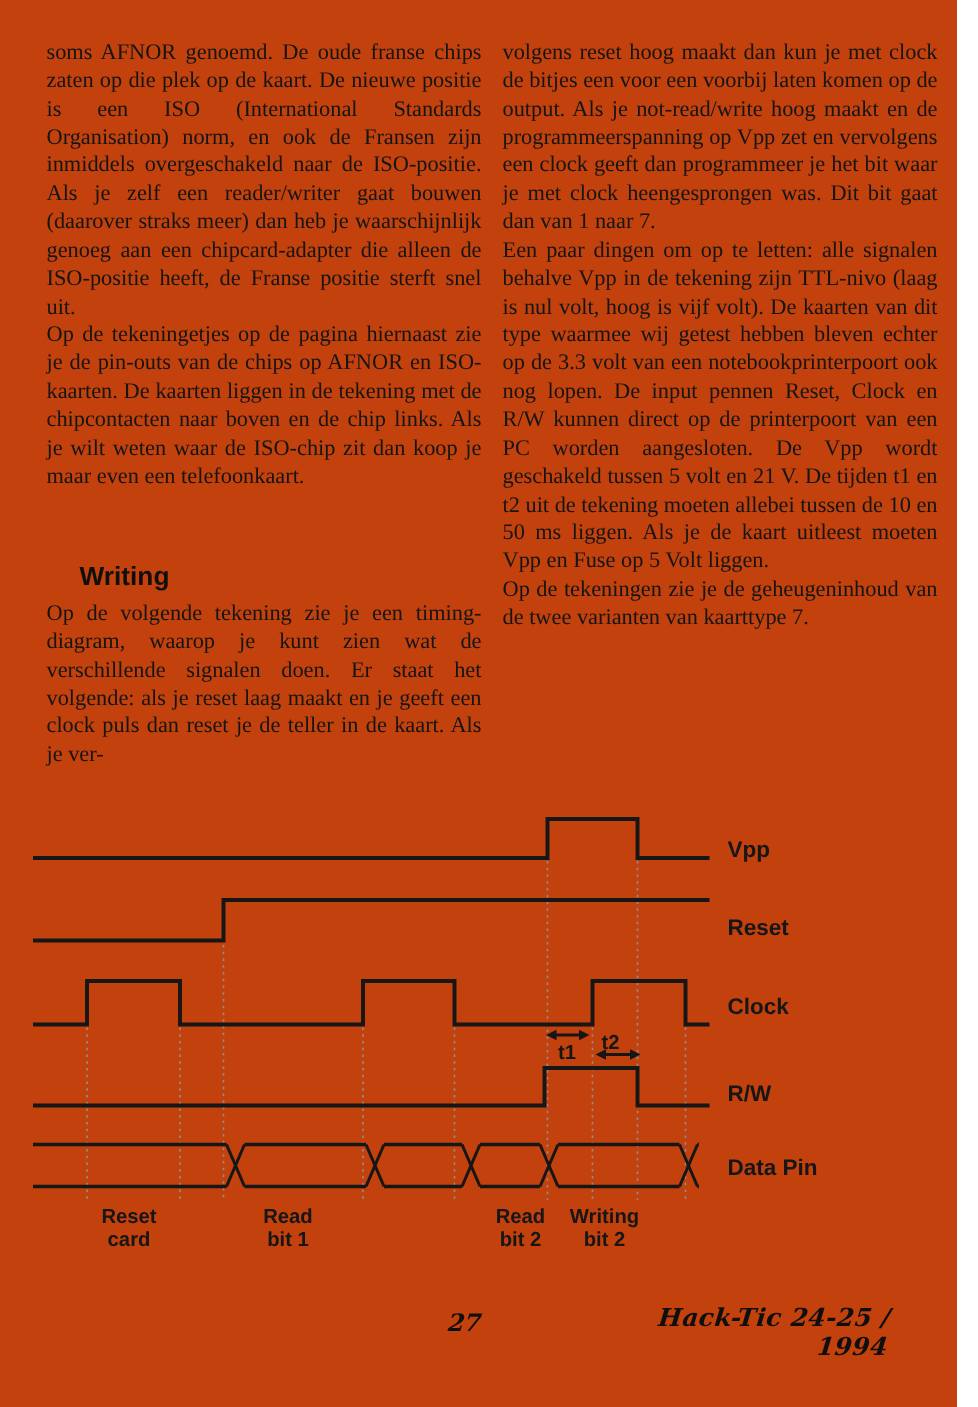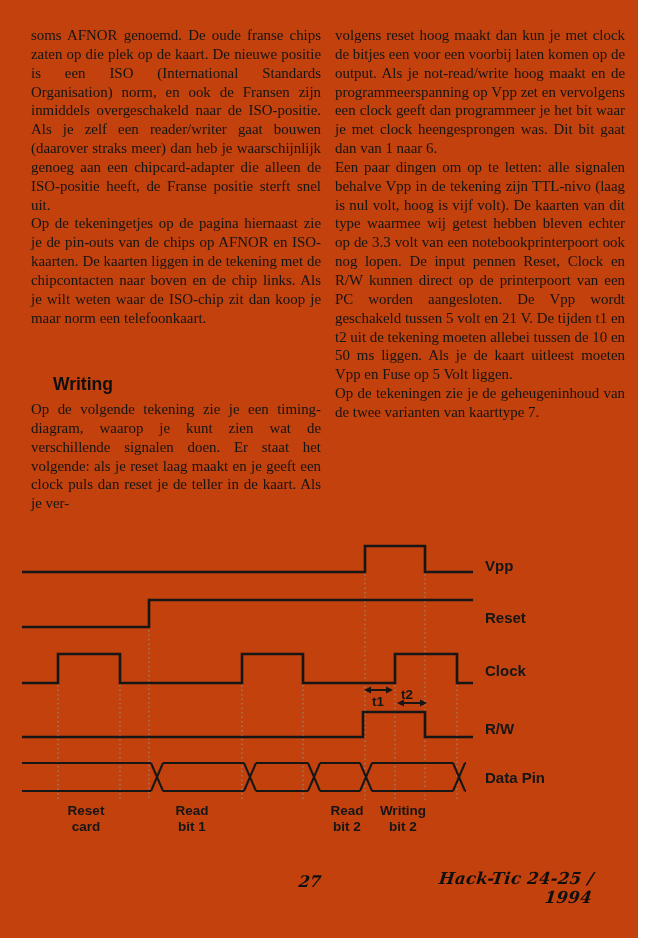--- a/index.html
+++ b/index.html
@@ -29,31 +29,31 @@
     letter-spacing:0.3px; transform:skewX(-6deg); color:#0f0f0f;
   }
 </style>
 </head>
 <body>
 
 <div id="page">
 
   <div class="col" id="block-left-1">
     <p>soms AFNOR genoemd. De oude franse chips zaten op die plek op de kaart. De nieuwe positie is een ISO (International Standards Organisation) norm, en ook de Fransen zijn inmiddels overgeschakeld naar de ISO-positie. Als je zelf een reader/writer gaat bouwen (daarover straks meer) dan heb je waarschijnlijk genoeg aan een chipcard-adapter die alleen de ISO-positie heeft, de Franse positie sterft snel uit.</p>
-    <p>Op de tekeningetjes op de pagina hiernaast zie je de pin-outs van de chips op AFNOR en ISO-kaarten. De kaarten liggen in de tekening met de chipcontacten naar boven en de chip links. Als je wilt weten waar de ISO-chip zit dan koop je maar norm een telefoonkaart.</p>
+    <p>Op de tekeningetjes op de pagina hiernaast zie je de pin-outs van de chips op AFNOR en ISO-kaarten. De kaarten liggen in de tekening met de chipcontacten naar boven en de chip links. Als je wilt weten waar de ISO-chip zit dan koop je maar even een telefoonkaart.</p>
   </div>
 
   <h2 id="heading-werking">Writing</h2>
 
   <div class="col" id="block-left-2">
     <p>Op de volgende tekening zie je een timing-diagram, waarop je kunt zien wat de verschillende signalen doen. Er staat het volgende: als je reset laag maakt en je geeft een clock puls dan reset je de teller in de kaart. Als je ver-</p>
   </div>
 
   <div class="col" id="block-right">
-    <p>volgens reset hoog maakt dan kun je met clock de bitjes een voor een voorbij laten komen op de output. Als je not-read/write hoog maakt en de programmeerspanning op Vpp zet en vervolgens een clock geeft dan programmeer je het bit waar je met clock heengesprongen was. Dit bit gaat dan van 1 naar 6.</p>
+    <p>volgens reset hoog maakt dan kun je met clock de bitjes een voor een voorbij laten komen op de output. Als je not-read/write hoog maakt en de programmeerspanning op Vpp zet en vervolgens een clock geeft dan programmeer je het bit waar je met clock heengesprongen was. Dit bit gaat dan van 1 naar 7.</p>
     <p>Een paar dingen om op te letten: alle signalen behalve Vpp in de tekening zijn TTL-nivo (laag is nul volt, hoog is vijf volt). De kaarten van dit type waarmee wij getest hebben bleven echter op de 3.3 volt van een notebookprinterpoort ook nog lopen. De input pennen Reset, Clock en R/W kunnen direct op de printerpoort van een PC worden aangesloten. De Vpp wordt geschakeld tussen 5 volt en 21 V. De tijden t1 en t2 uit de tekening moeten allebei tussen de 10 en 50 ms liggen. Als je de kaart uitleest moeten Vpp en Fuse op 5 Volt liggen.</p>
     <p>Op de tekeningen zie je de geheugeninhoud van de twee varianten van kaarttype 7.</p>
   </div>
 
   <svg id="timing-svg" viewBox="0 0 652 938">
       <line x1="58" y1="685" x2="58" y2="800" stroke="#8f8f8f" stroke-width="1.1" stroke-dasharray="1.6 2.9"></line>
       <line x1="120" y1="685" x2="120" y2="800" stroke="#8f8f8f" stroke-width="1.1" stroke-dasharray="1.6 2.9"></line>
       <line x1="149" y1="630" x2="149" y2="800" stroke="#8f8f8f" stroke-width="1.1" stroke-dasharray="1.6 2.9"></line>
       <line x1="242" y1="685" x2="242" y2="800" stroke="#8f8f8f" stroke-width="1.1" stroke-dasharray="1.6 2.9"></line>
       <line x1="303" y1="685" x2="303" y2="800" stroke="#8f8f8f" stroke-width="1.1" stroke-dasharray="1.6 2.9"></line>

